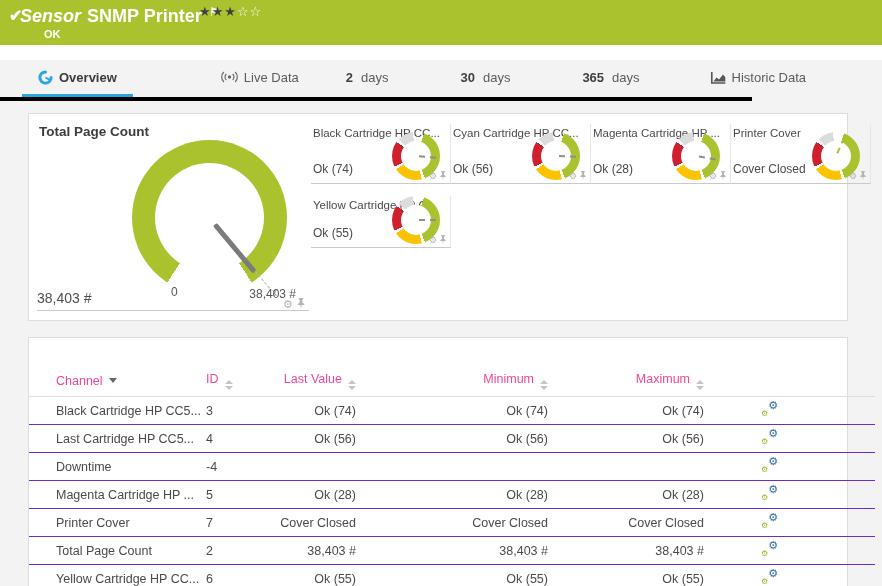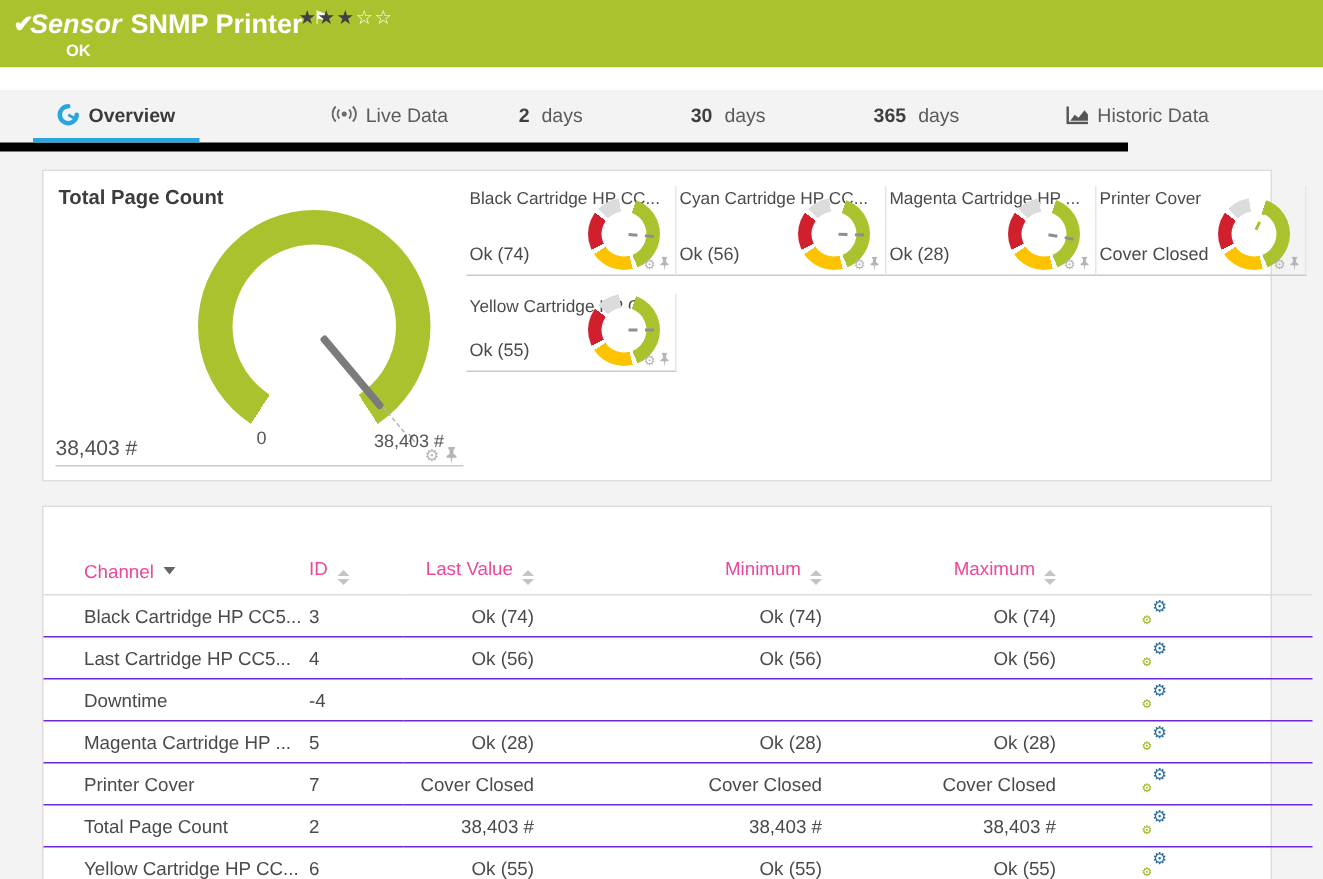--- a/index.html
+++ b/index.html
@@ -16,21 +16,21 @@
   .hdr-title{font-weight:600;}
   .hdr-flag{font-size:12px;margin-left:7px;vertical-align:6px;opacity:.95;}
   .hdr-stars{position:absolute;left:199px;top:4px;font-size:13px;letter-spacing:1px;}
   .stars-filled{color:#3f4040;}
   .stars-empty{color:#fff;}
   .hdr-status{position:absolute;left:44px;top:28px;font-size:11px;font-weight:bold;}
 
   .white-strip{position:absolute;left:0;top:45px;width:882px;height:15px;background:#fff;}
 
   
-  .tabbar{position:absolute;left:0;top:60px;width:752px;height:41px;border-bottom:6px solid #000000;
+  .tabbar{position:absolute;left:0;top:60px;width:752px;height:41px;border-bottom:4px solid #000000;
           display:flex;align-items:stretch;padding-left:22px;box-sizing:border-box;}
   .tab{display:inline-flex;align-items:center;gap:6px;padding:0 16px;font-size:13px;color:#5b5b5b;
        cursor:pointer;white-space:nowrap;border-bottom:3px solid transparent;box-sizing:border-box;}
   .tab.active{border-bottom-color:#2aa6de;}
   .tab.active .tab-label{color:#3a3a3a;font-weight:bold;}
   .tab-num{font-weight:bold;color:#3f3f3f;margin-right:2px;}
   .tab-icon{display:inline-flex;align-items:center;}
 
   
   .panel{position:absolute;left:28px;width:820px;background:#fff;border:1px solid #ddd;box-sizing:border-box;}

